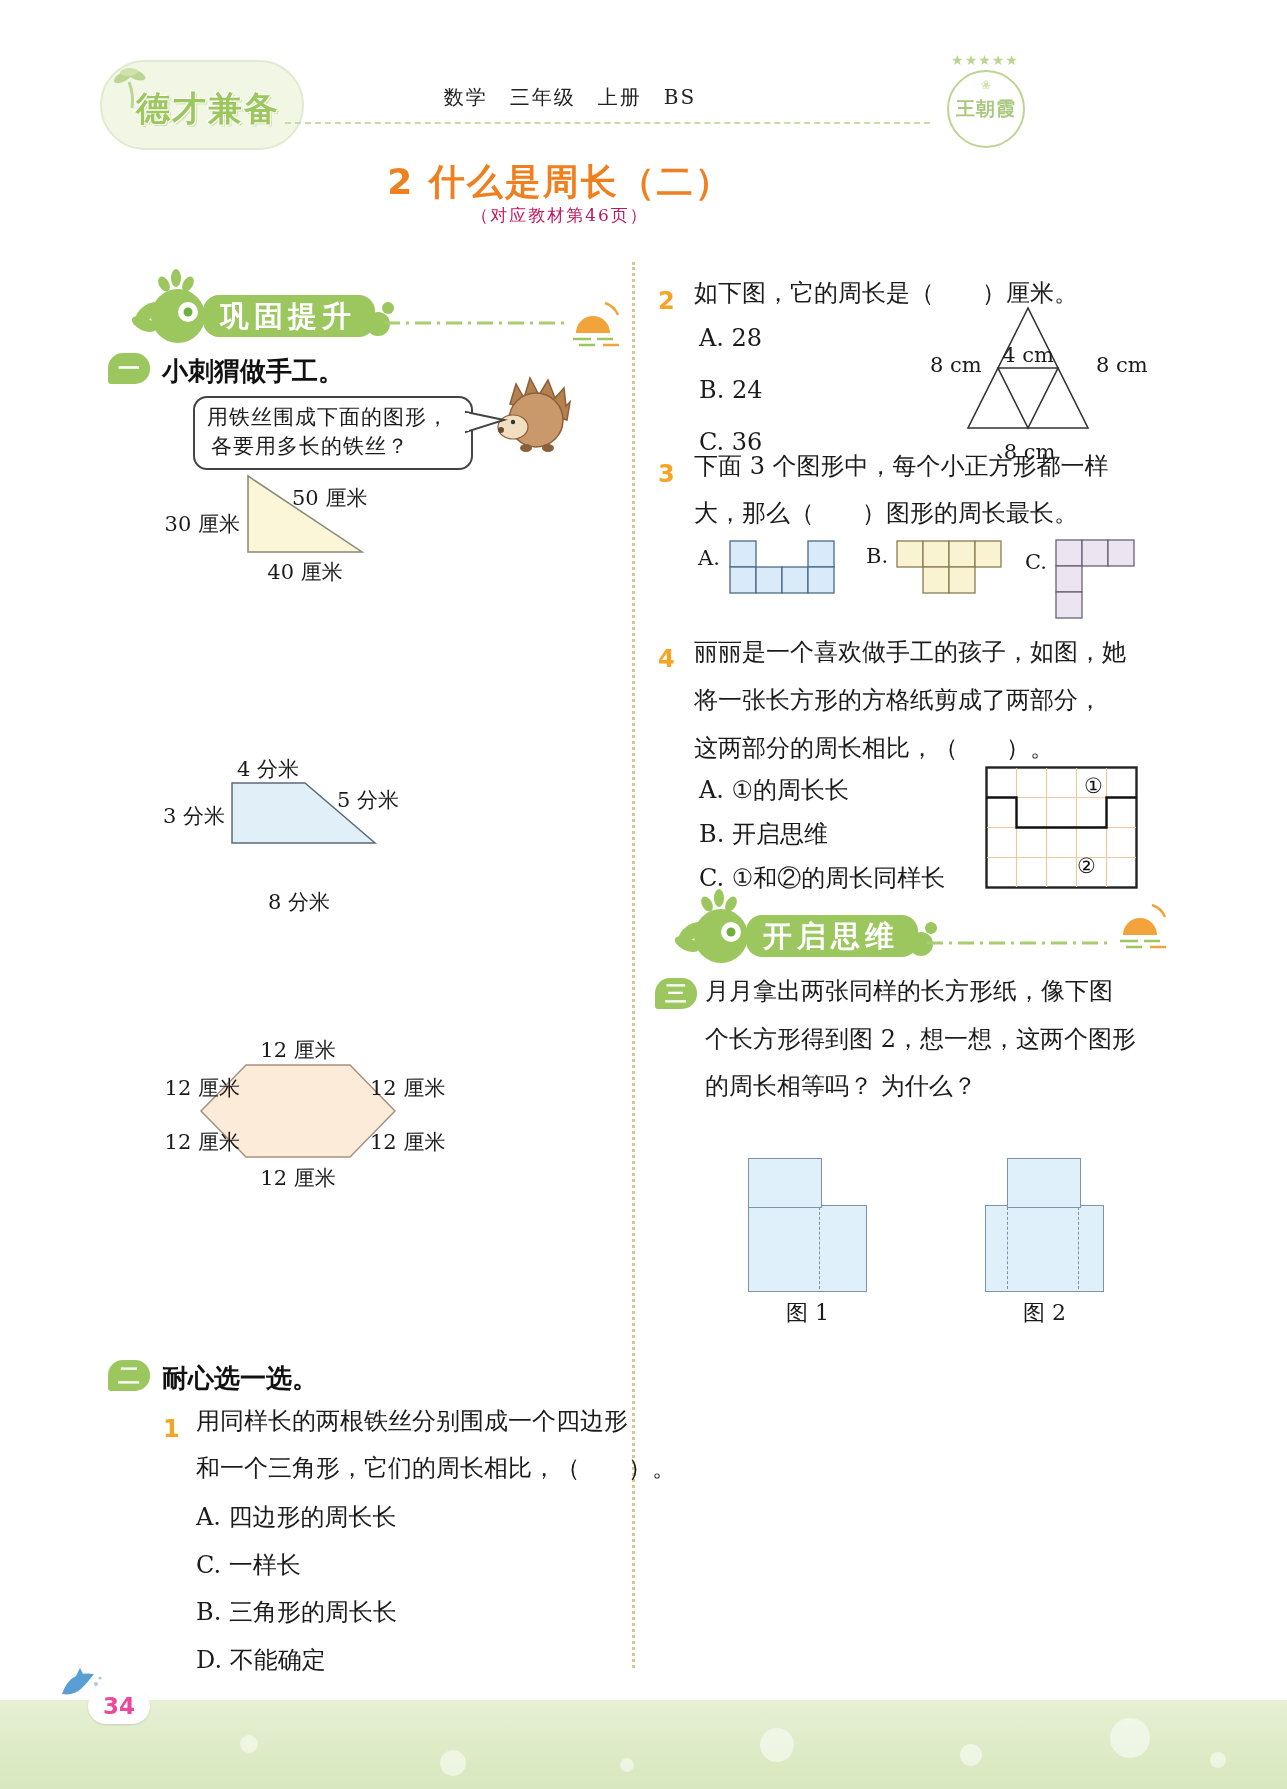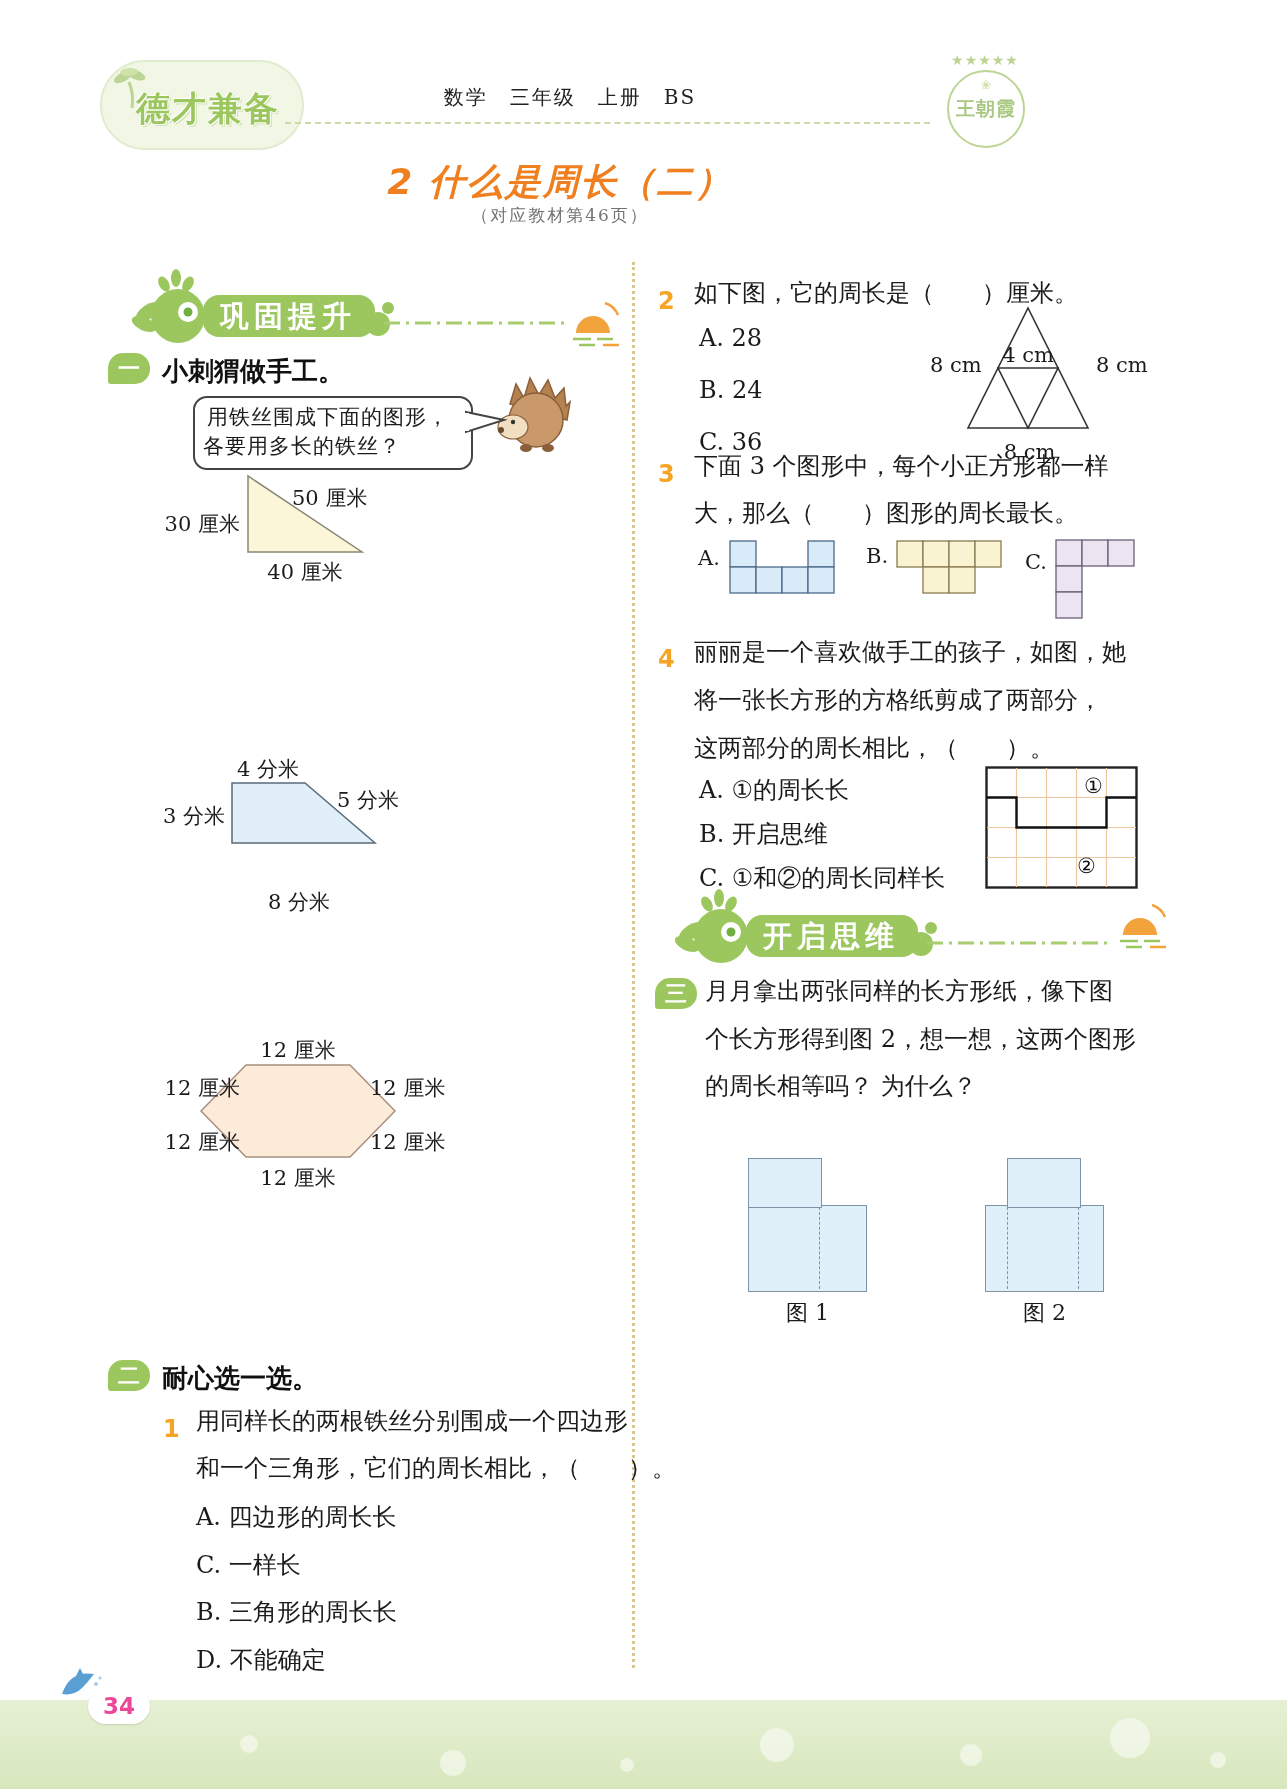--- a/index.html
+++ b/index.html
@@ -39,22 +39,22 @@
   <div class="abs" style="left:285px;top:122px;width:645px;border-top:2px dashed #c9dca7;"></div>
 
   <div class="abs" style="left:933px;top:52px;width:104px;height:110px;">
     <div class="abs" style="left:0;top:0;width:104px;text-align:center;color:#bcd494;font-size:14px;letter-spacing:1px;">★★★★★</div>
     <div class="abs" style="left:14px;top:18px;width:74px;height:74px;border:2px solid #bcd494;border-radius:50%;">
       <div class="abs" style="left:0;top:6px;width:74px;text-align:center;font-size:12px;color:#cfe2ab;">❀</div>
       <div class="abs" style="left:0;top:24px;width:74px;text-align:center;font-size:19px;font-weight:bold;color:#a9c87f;letter-spacing:1px;">王朝霞</div>
     </div>
   </div>
 
-  <div class="abs sans" style="left:300px;top:158px;width:520px;text-align:center;font-size:36px;font-weight:900;color:#f07f1f;letter-spacing:2px;font-style:italic;">2 什么是周长（二）</div>
-  <div class="abs" style="left:300px;top:204px;width:520px;text-align:center;font-size:17px;color:#737373;letter-spacing:2px;">（对应教材第46页）</div>
+  <div class="abs sans" style="left:300px;top:158px;width:520px;text-align:center;font-size:36px;font-weight:900;color:#f07f1f;letter-spacing:2px;">2 什么是周长（二）</div>
+  <div class="abs" style="left:300px;top:204px;width:520px;text-align:center;font-size:17px;color:#be185d;letter-spacing:2px;">（对应教材第46页）</div>
 
   <div class="abs divider" style="left:632px;top:262px;height:1406px;"></div>
 
   <svg class="abs" style="left:112px;top:268px;" width="480" height="80" viewBox="0 0 480 80">
     <ellipse cx="36" cy="44" rx="14" ry="7" fill="#9cc75e" transform="rotate(-35 36 44)"></ellipse>
     <ellipse cx="32" cy="56" rx="13" ry="6.5" fill="#9cc75e" transform="rotate(25 32 56)"></ellipse>
     <ellipse cx="52" cy="16" rx="5" ry="8" fill="#9cc75e" transform="rotate(-30 52 16)"></ellipse>
     <ellipse cx="64" cy="10" rx="5" ry="9" fill="#9cc75e"></ellipse>
     <ellipse cx="76" cy="16" rx="5" ry="8" fill="#9cc75e" transform="rotate(30 76 16)"></ellipse>
     <circle cx="66" cy="48" r="27" fill="#9cc75e"></circle>
@@ -73,21 +73,21 @@
     <line x1="26" y1="41" x2="42" y2="41" stroke="#9cc75e" stroke-width="2.5"></line>
     <line x1="8" y1="47" x2="24" y2="47" stroke="#9cc75e" stroke-width="2.5"></line>
     <line x1="32" y1="47" x2="48" y2="47" stroke="#f2a33c" stroke-width="2.5"></line>
   </svg>
 
   <div class="abs badge" style="left:108px;top:353px;">一</div>
   <div class="abs sectitle" style="left:162px;top:354px;">小刺猬做手工。</div>
 
   <div class="abs" style="left:193px;top:396px;width:276px;height:70px;border:2px solid #444;border-radius:14px;background:#fff;z-index:2;">
     <div class="abs bubbletxt" style="left:12px;top:4px;">用铁丝围成下面的图形，</div>
-    <div class="abs bubbletxt" style="left:8px;top:33px;">各要用多长的铁丝？</div>
+    <div class="abs bubbletxt" style="left:16px;top:33px;">各要用多长的铁丝？</div>
   </div>
   <svg class="abs" style="left:464px;top:404px;z-index:3;" width="46" height="40" viewBox="0 0 46 40">
     <path d="M2,8 L40,16 L2,28 Z" fill="#ffffff" stroke="#444" stroke-width="2"></path>
     <rect x="0" y="9" width="5" height="18" fill="#ffffff"></rect>
   </svg>
   <svg class="abs" style="left:496px;top:372px;" width="76" height="84" viewBox="0 0 76 84">
     <path d="M14,32 L20,12 L28,26 L34,6 L43,23 L52,8 L59,26 L68,16 L70,34 L74,30 L71,48 Z" fill="#b5824f" stroke="#8a5f3a" stroke-width="1.5"></path>
     <circle cx="40" cy="48" r="27" fill="#c9996b" stroke="#8a5f3a" stroke-width="1.5"></circle>
     <ellipse cx="17" cy="55" rx="15" ry="12" fill="#f2dfc2" stroke="#8a5f3a" stroke-width="1.2"></ellipse>
     <circle cx="17" cy="50" r="2.2" fill="#333"></circle>

